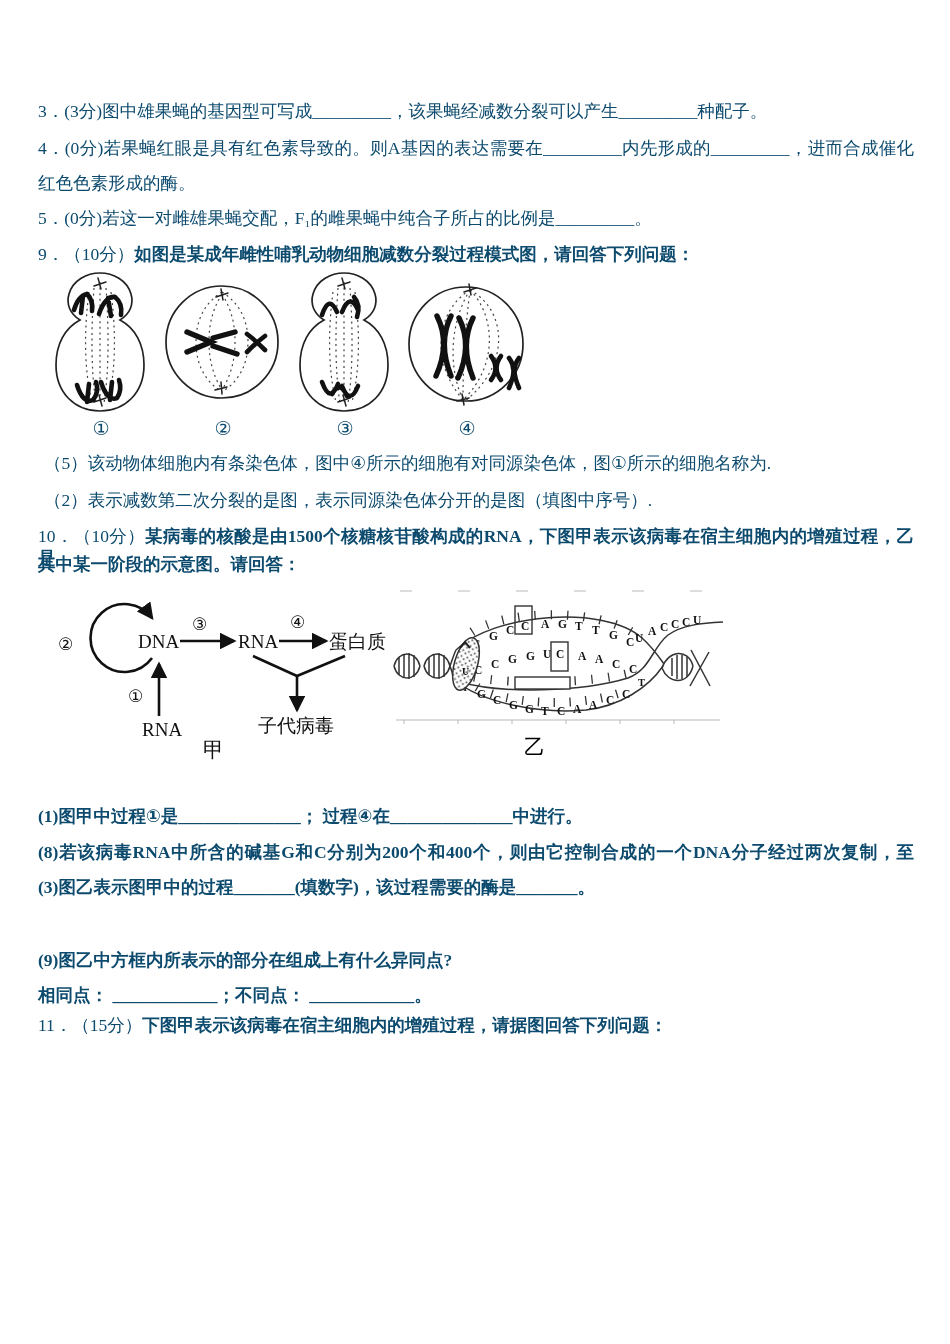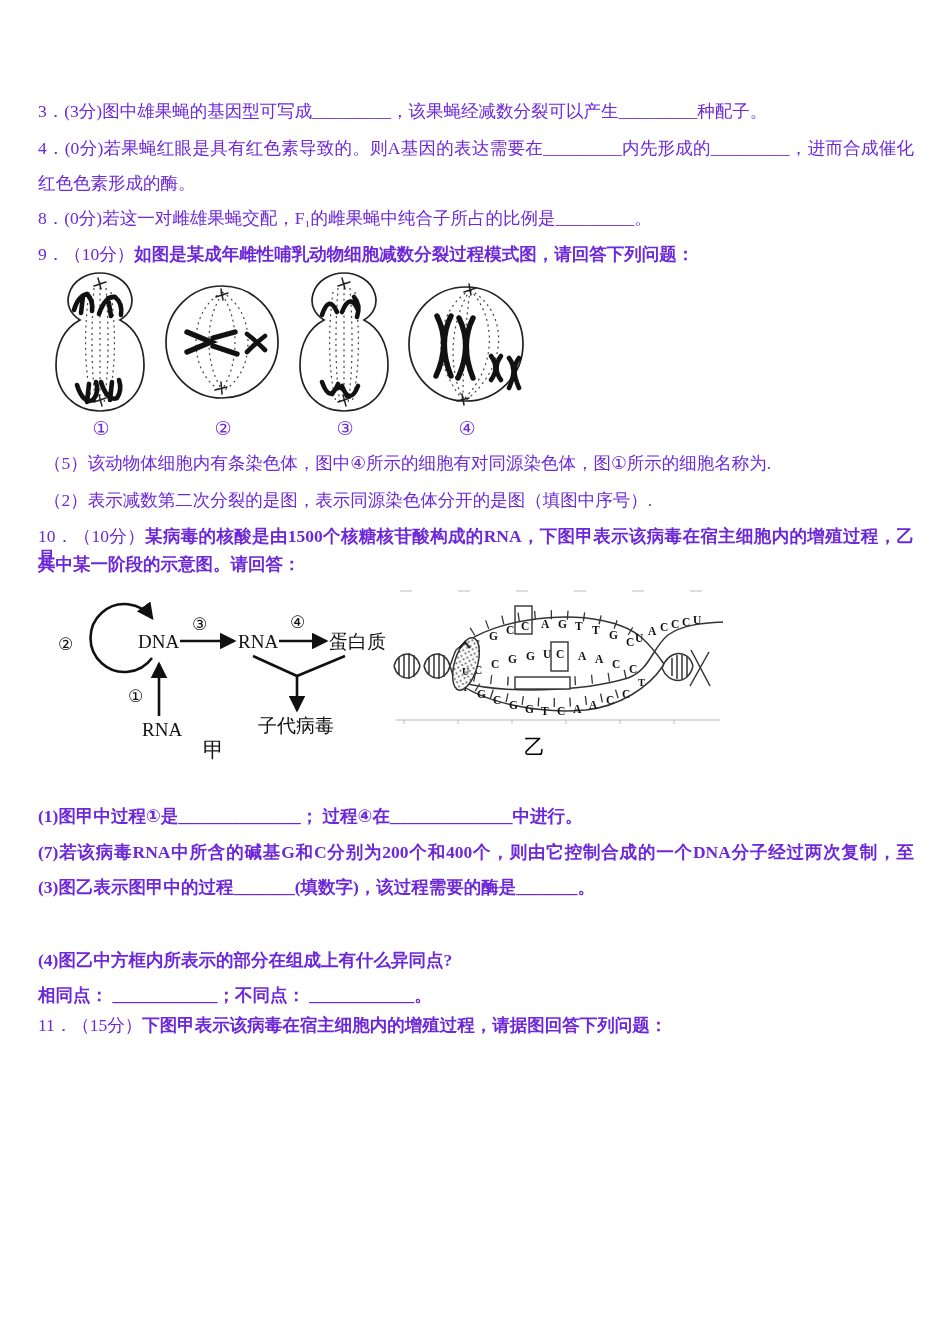--- a/index.html
+++ b/index.html
@@ -1,17 +1,17 @@
 <!DOCTYPE html>
 <html><head>
 <meta charset="utf-8">
 <style>
   html,body{margin:0;padding:0;background:#fff;}
   .page{position:relative;width:950px;height:1344px;background:#ffffff;overflow:hidden;
-        font-family:"Liberation Serif","DejaVu Serif","DejaVu Sans",serif;color:#6d28d9;}
+        font-family:"Liberation Serif","DejaVu Serif","DejaVu Sans",serif;color:#0c4a6e;}
   .line{position:absolute;left:38px;font-size:17.5px;line-height:22px;white-space:pre;}
   .b{font-weight:bold;}
   .fullw{width:876px;white-space:normal;text-align:justify;text-align-last:justify;}
   .indent{left:44px;}
   .cells{position:absolute;top:270px;left:40px;width:500px;display:flex;}
   .cellcol{width:122px;display:flex;flex-direction:column;align-items:center;}
   .cellcol svg{display:block;}
   .celllabel{font-size:19px;margin-top:2px;font-family:"DejaVu Sans","Liberation Serif",serif;}
   .diag{position:absolute;}
   svg text{font-family:"Liberation Serif","DejaVu Serif",serif;}
@@ -28,21 +28,21 @@
   .arr{stroke:#111;stroke-width:2.6;fill:none;}
 </style>
 </head>
 <body>
 
 <div class="page">
 
   <div class="line" style="top:100px">3．(3分)图中雄果蝇的基因型可写成_________，该果蝇经减数分裂可以产生_________种配子。</div>
   <div class="line fullw" style="top:137px">4．(0分)若果蝇红眼是具有红色素导致的。则A基因的表达需要在_________内先形成的_________，进而合成催化</div>
   <div class="line" style="top:172px">红色色素形成的酶。</div>
-  <div class="line" style="top:207px">8．(0分)若这一对雌雄果蝇交配，F₁的雌果蝇中纯合子所占的比例是_________。</div>
+  <div class="line" style="top:207px">5．(0分)若这一对雌雄果蝇交配，F₁的雌果蝇中纯合子所占的比例是_________。</div>
 
   <div class="line" style="top:243px"><span>9．（10分）</span><span class="b">如图是某成年雌性哺乳动物细胞减数分裂过程模式图，请回答下列问题：</span></div>
 
   <div class="cells">
 
     <div class="cellcol">
       <svg width="122" height="145" viewBox="0 0 122 145">
         <path class="ol" d="M 40,50 C 30,44 26,34 29,24 C 33,10 47,3 60,3 C 73,3 87,10 91,24 C 94,34 90,44 80,50 C 95,58 104,74 104,95 C 104,123 85,141 60,141 C 35,141 16,123 16,95 C 16,74 25,58 40,50 Z"></path>
         <path class="sp" d="M 60,12 L 60,135 M 49,22 C 44,60 44,100 52,132 M 71,22 C 76,60 76,100 68,132 M 54,18 C 51,60 51,102 56,133 M 66,18 C 69,60 69,102 64,133"></path>
         <path class="pm" d="M 54,16 L 66,12 M 58,8 L 61,19 M 54,132 L 66,128 M 59,125 L 62,136"></path>
@@ -211,20 +211,20 @@
         <path class="yl" d="M 270,90 C 276,72 296,70 301,88 M 270,90 C 276,106 296,108 301,88"></path>
         <path class="yl" d="M 280,80 V 98 M 285,77 V 101 M 290,77 V 101 M 295,79 V 99" stroke-width="1.1"></path>
         <path class="yl" d="M 299,72 L 318,108 M 317,74 L 298,108"></path>
       </g>
 
       <text x="132" y="176" style="font-size:21px">乙</text>
     </svg>
   </div>
 
   <div class="line b" style="top:805px">(1)图甲中过程①是______________； 过程④在______________中进行。</div>
-  <div class="line b fullw" style="top:841px">(7)若该病毒RNA中所含的碱基G和C分别为200个和400个，则由它控制合成的一个DNA分子经过两次复制，至</div>
+  <div class="line b fullw" style="top:841px">(8)若该病毒RNA中所含的碱基G和C分别为200个和400个，则由它控制合成的一个DNA分子经过两次复制，至</div>
   <div class="line b" style="top:876px">(3)图乙表示图甲中的过程_______(填数字)，该过程需要的酶是_______。</div>
-  <div class="line b" style="top:949px">(4)图乙中方框内所表示的部分在组成上有什么异同点?</div>
+  <div class="line b" style="top:949px">(9)图乙中方框内所表示的部分在组成上有什么异同点?</div>
   <div class="line b" style="top:984px">相同点： ____________；不同点： ____________。</div>
 
   <div class="line" style="top:1014px"><span>11．（15分）</span><span class="b">下图甲表示该病毒在宿主细胞内的增殖过程，请据图回答下列问题：</span></div>
 
 </div>
 
 </body></html>

